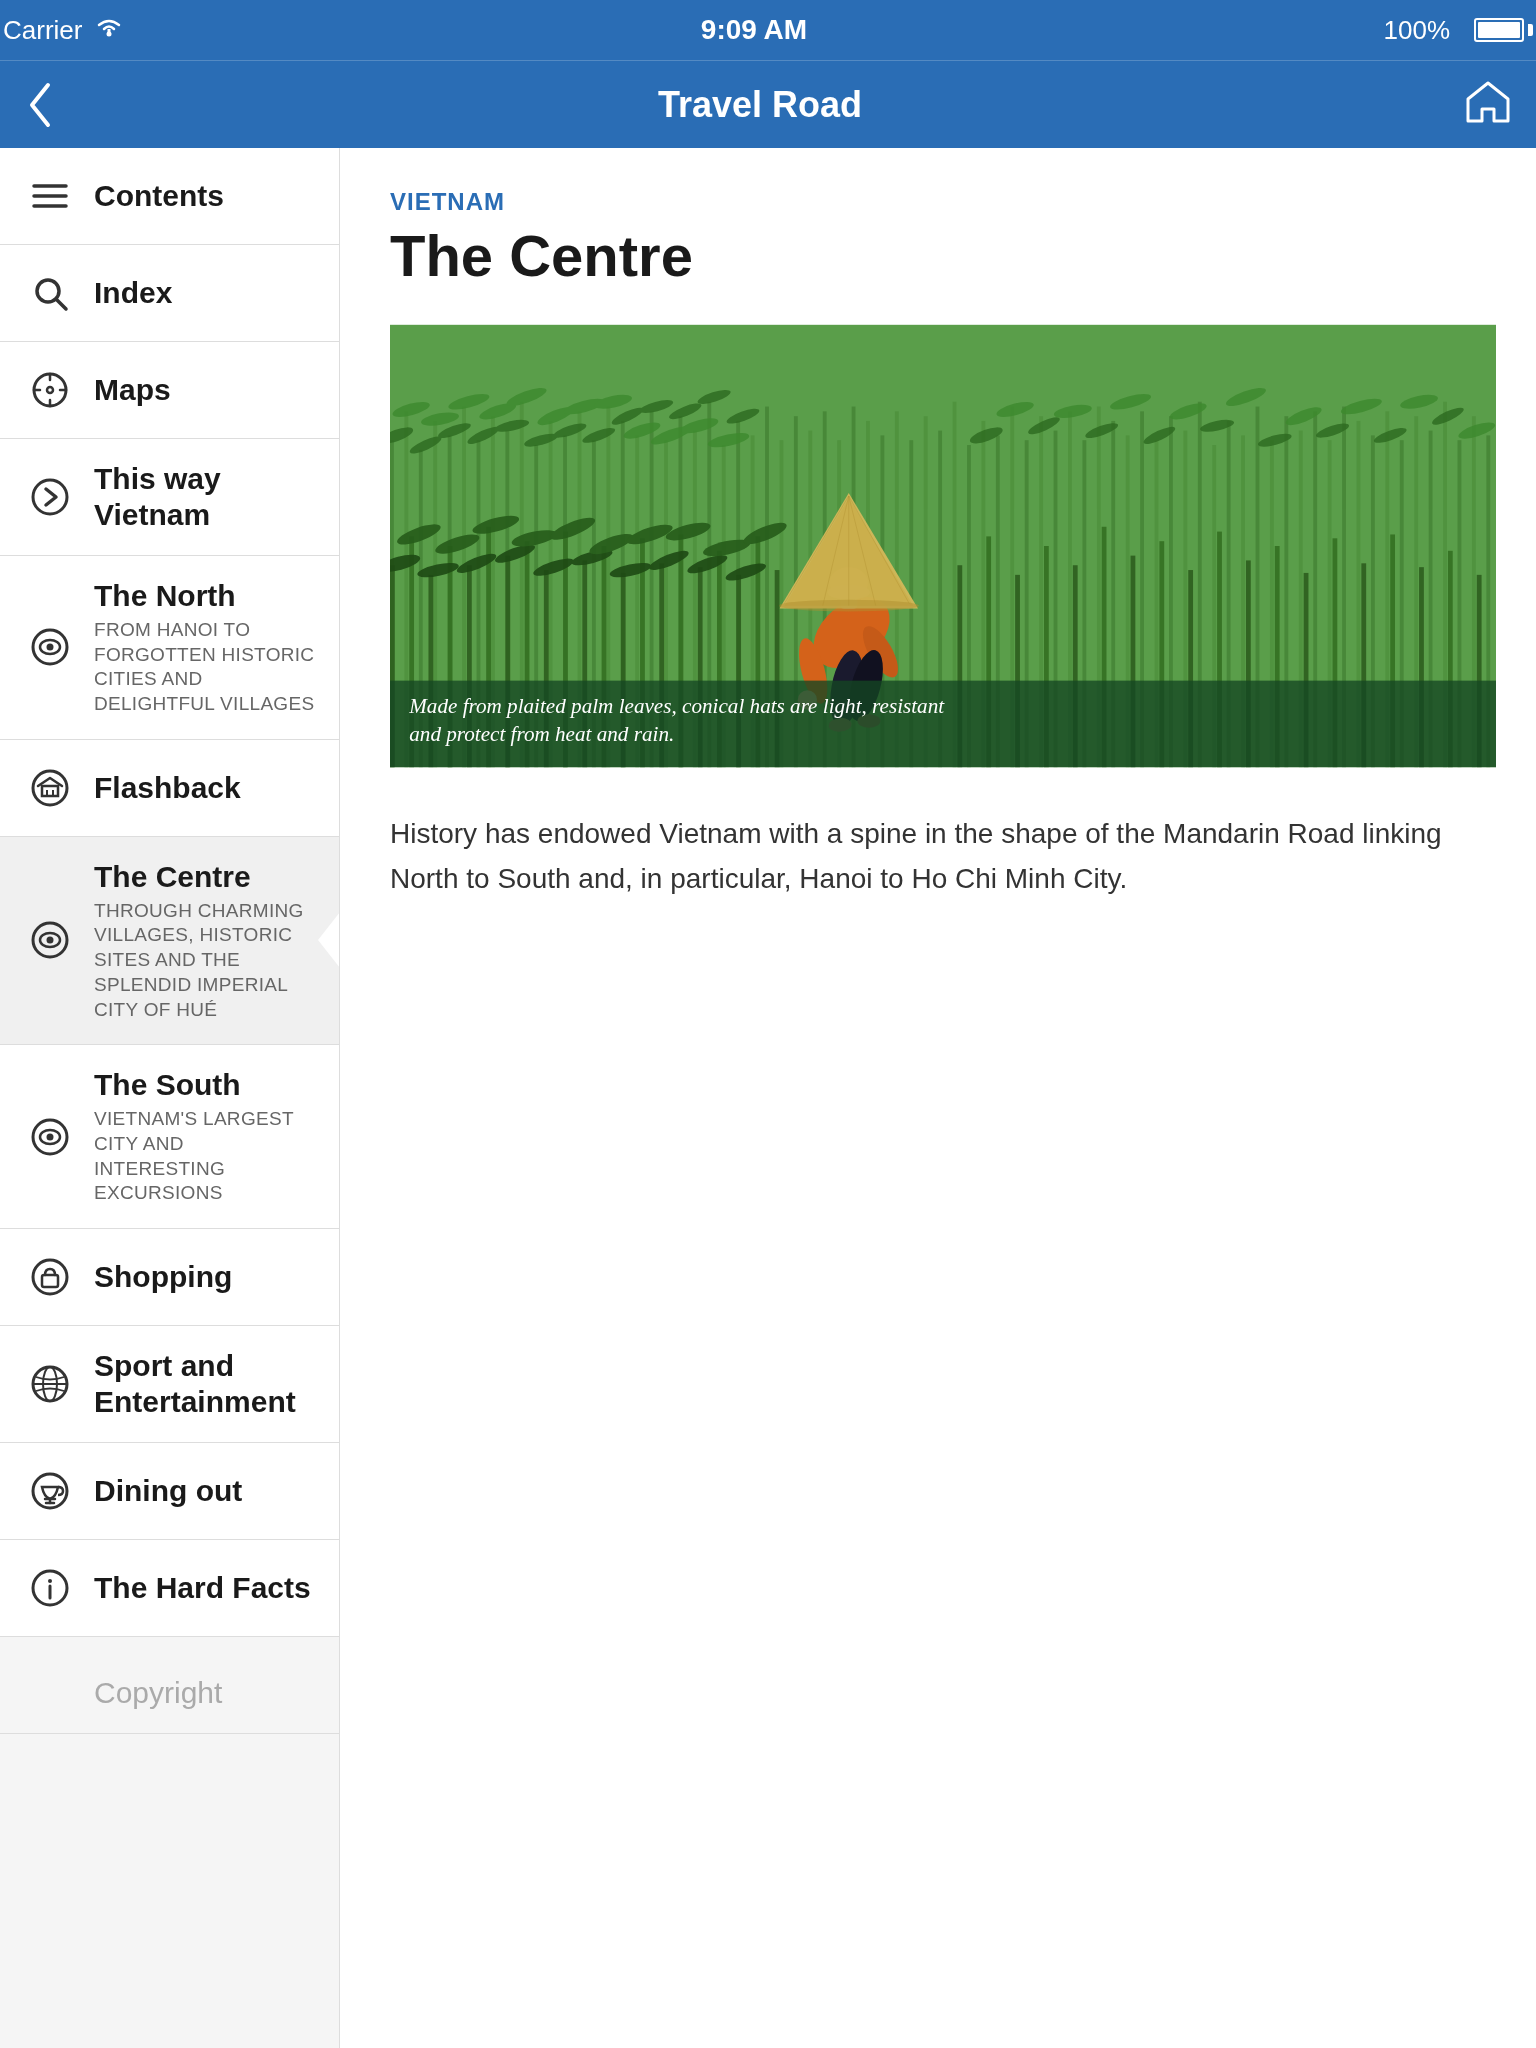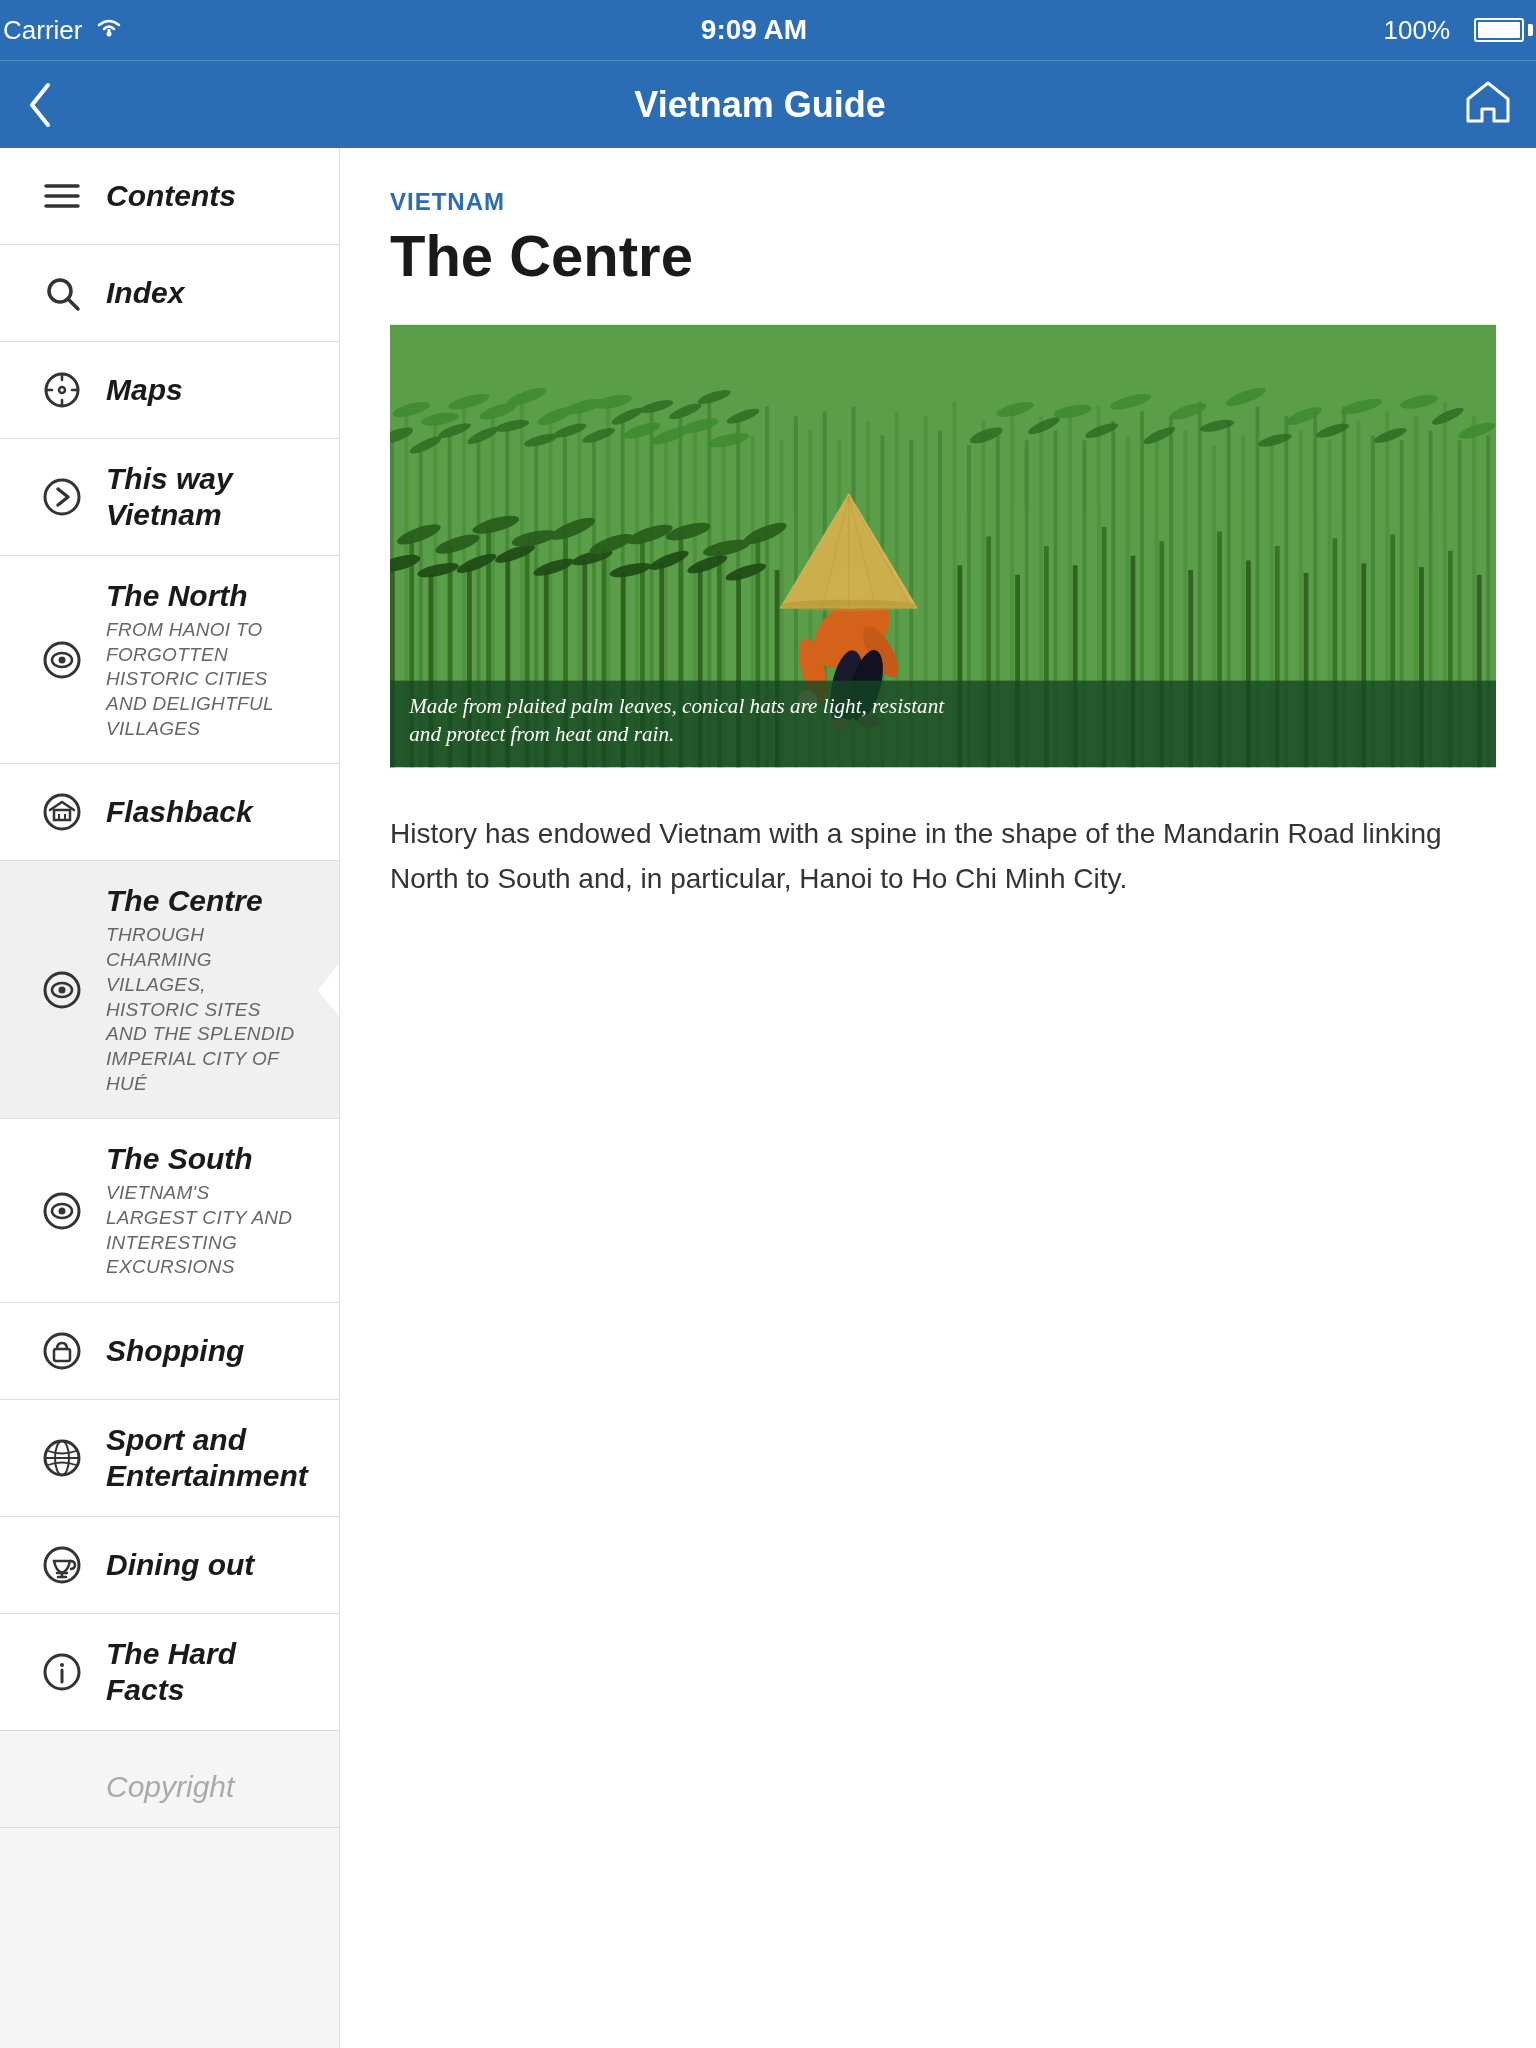--- a/index.html
+++ b/index.html
@@ -49,25 +49,24 @@
       width: 340px;
       flex-shrink: 0;
       background: #f5f5f5;
       overflow-y: auto;
       border-right: 1px solid #ddd;
     }
 
     .sidebar-item {
       display: flex;
       align-items: center;
-      padding: 22px 36px;
+      padding: 22px 24px;
       border-bottom: 1px solid #ddd;
       cursor: pointer;
       background: white;
-      font-style: italic;
     }
     .sidebar-item.active { background: #f0f0f0; }
     .sidebar-item.copyright { background: #f5f5f5; align-items: flex-end; }
 
     .sidebar-icon {
       width: 52px;
       height: 52px;
       flex-shrink: 0;
       margin-right: 18px;
       display: flex;
@@ -197,21 +196,21 @@
     </div>
   </div>
 </div>
 
 <div class="nav-bar">
   <div class="nav-back">
     <svg width="32" height="48" viewBox="0 0 32 48" fill="white">
       <path d="M24 4 L8 24 L24 44" stroke="white" stroke-width="4" fill="none" stroke-linecap="round" stroke-linejoin="round"></path>
     </svg>
   </div>
-  <div class="nav-bar-title">Vietnam Guide</div>
+  <div class="nav-bar-title">Travel Road</div>
   <div class="nav-home">
     <svg width="48" height="48" viewBox="0 0 48 48" fill="none">
       <path d="M24 6 L4 22 L4 44 L18 44 L18 32 L30 32 L30 44 L44 44 L44 22 Z" stroke="white" stroke-width="3" fill="none" stroke-linejoin="round"></path>
     </svg>
   </div>
 </div>
 
 <div class="main-content">
 
   <div class="sidebar">

